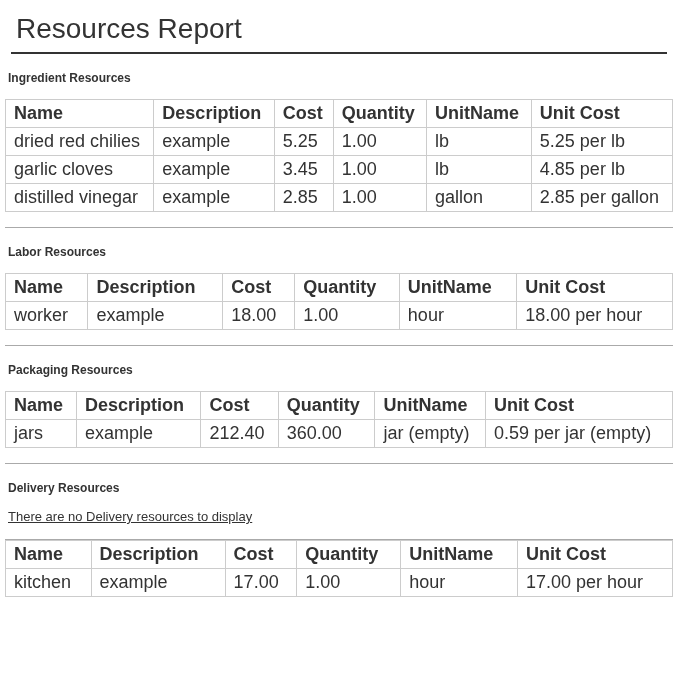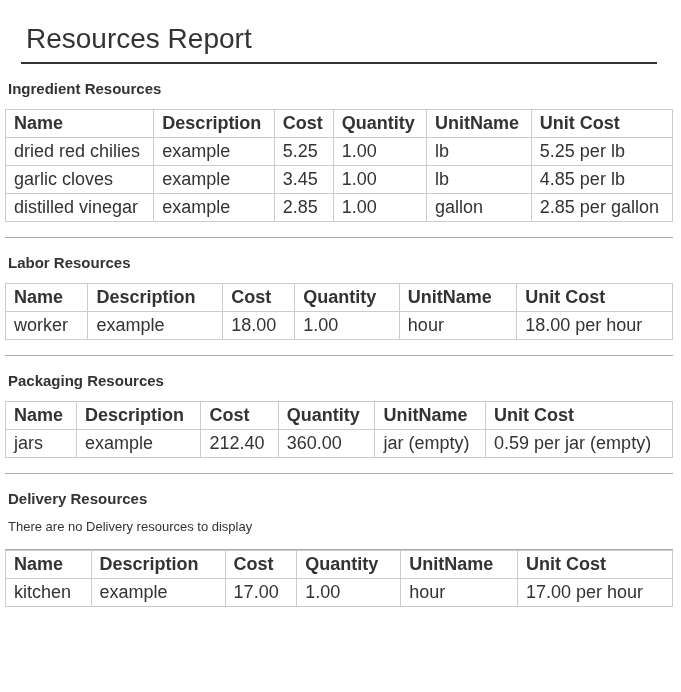--- a/index.html
+++ b/index.html
@@ -17,27 +17,27 @@
   body {
     font-family: "Liberation Sans", "DejaVu Sans", sans-serif;
     color: var(--text);
     padding: 4px 8px 4px 5px;
     width: 681px;
   }
   h1.report-title {
     font-size: 28px;
     font-weight: normal;
     color: var(--text);
-    margin: 16px;
+    margin: 6px;
     padding: 3px 0 7px 5px;
     border-bottom: 2px solid var(--rule);
     line-height: 32px;
   }
   h2.section-heading {
-    font-size: 15px;
+    font-size: 12px;
     font-weight: bold;
     color: var(--text);
     margin: 16px 0 12px 0;
     padding-left: 3px;
     line-height: 17px;
   }
   table.resource-table {
     width: 100%;
     border-collapse: collapse;
     table-layout: auto;
@@ -59,20 +59,21 @@
     border-top: 1px solid var(--divider);
     margin: 15px 0 0 0;
     height: 0;
   }
   p.empty-message {
     font-size: 13px;
     margin: 12px 0 14px 0;
     padding-left: 3px;
     line-height: 15px;
     color: var(--text);
+    text-decoration: underline;
   }
 </style>
 </head>
 <body>
 
 <main>
   <h1 class="report-title">Resources Report</h1>
   <div id="sections-root">
       <section>
         <h2 class="section-heading">Ingredient Resources</h2>

